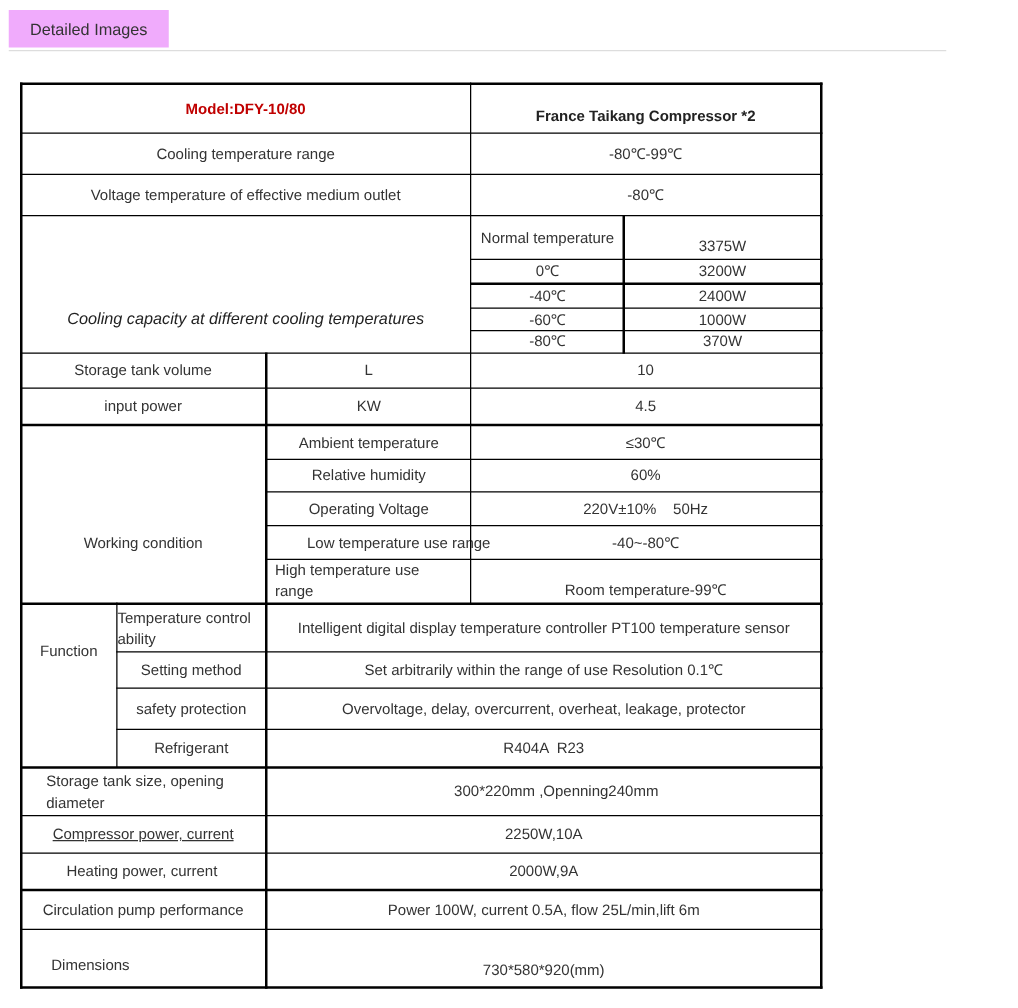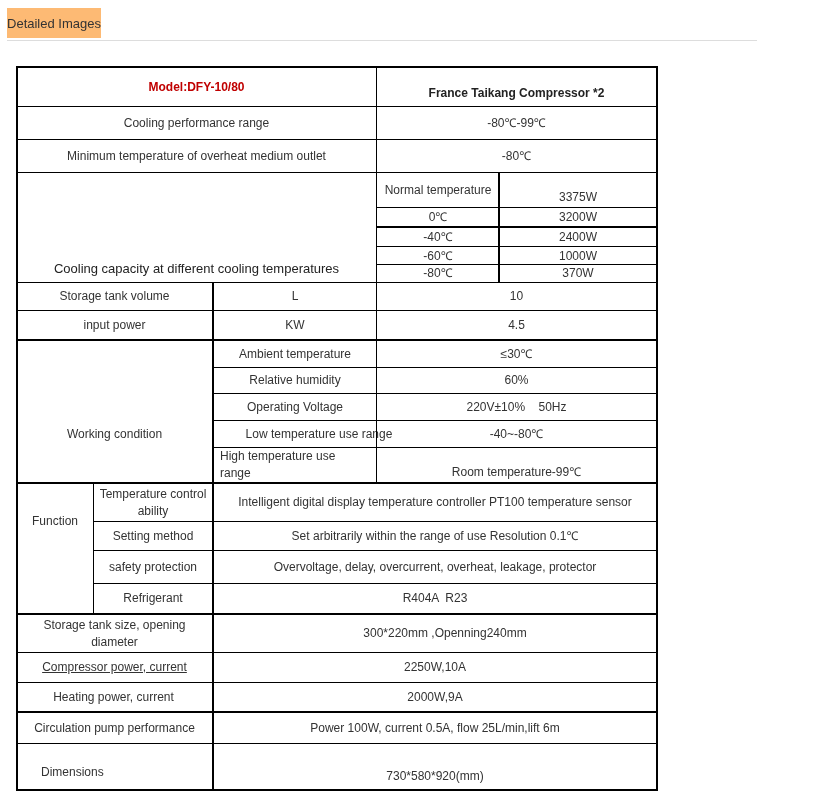--- a/index.html
+++ b/index.html
@@ -1,48 +1,48 @@
 <!DOCTYPE html>
 <html><head>
 <meta charset="utf-8">
 <style>
   html, body { margin:0; padding:0; background:#fff; }
   body { width:814px; height:806px; position:relative; overflow:hidden;
          font-family:"Liberation Sans", sans-serif; color:#333; }
-  .tab { position:absolute; left:7px; top:8px; width:94px; height:30px;
-         background:#fdba74; font-size:13px; color:#333;
+  .tab { position:absolute; left:7px; top:8px; width:128px; height:30px;
+         background:#f0abfc; font-size:13px; color:#333;
          display:flex; align-items:center; justify-content:center; }
   .tabline { position:absolute; left:7px; top:40px; width:750px; height:1px; background:#ddd; }
   .c { position:absolute; box-sizing:border-box; display:flex; align-items:center;
-       justify-content:center; text-align:center; font-size:12px; color:#333;
+       justify-content:center; font-size:12px; color:#333;
        line-height:17px; }
   .ln { position:absolute; background:#000; }
   .red { color:#c00000; font-weight:bold; }
   .bold { font-weight:bold; color:#222; }
   .left { justify-content:flex-start; text-align:left; padding-left:6px; }
   .big { font-size:13px; color:#222; }
 </style>
 </head>
 <body>
 
 <div class="tab">Detailed Images</div>
 <div class="tabline"></div>
 
 <div>
 
   <div class="c red" style="left:17px;top:68px;width:359px;height:38px;">Model:DFY-10/80</div>
   <div class="c bold" style="left:377px;top:74px;width:279px;height:38px;">France Taikang Compressor *2</div>
 
-  <div class="c" style="left:17px;top:107px;width:359px;height:32px;">Cooling performance range</div>
+  <div class="c" style="left:17px;top:107px;width:359px;height:32px;">Cooling temperature range</div>
   <div class="c" style="left:377px;top:107px;width:279px;height:32px;">-80℃-99℃</div>
 
-  <div class="c" style="left:17px;top:140px;width:359px;height:32px;">Minimum temperature of overheat medium outlet</div>
+  <div class="c" style="left:17px;top:140px;width:359px;height:32px;">Voltage temperature of effective medium outlet</div>
   <div class="c" style="left:377px;top:140px;width:279px;height:32px;">-80℃</div>
 
-  <div class="c big" style="left:17px;top:254px;width:359px;height:28px;">Cooling capacity at different cooling temperatures</div>
+  <div class="c big" style="left:17px;top:240px;width:359px;height:28px;font-style:italic;">Cooling capacity at different cooling temperatures</div>
   <div class="c" style="left:377px;top:174px;width:122px;height:32px;">Normal temperature</div>
   <div class="c" style="left:500px;top:186px;width:156px;height:22px;">3375W</div>
   <div class="c" style="left:377px;top:208px;width:122px;height:18px;">0℃</div>
   <div class="c" style="left:500px;top:208px;width:156px;height:18px;">3200W</div>
   <div class="c" style="left:377px;top:228px;width:122px;height:18px;">-40℃</div>
   <div class="c" style="left:500px;top:228px;width:156px;height:18px;">2400W</div>
   <div class="c" style="left:377px;top:247px;width:122px;height:18px;">-60℃</div>
   <div class="c" style="left:500px;top:247px;width:156px;height:18px;">1000W</div>
   <div class="c" style="left:377px;top:265px;width:122px;height:17px;">-80℃</div>
   <div class="c" style="left:500px;top:265px;width:156px;height:17px;">370W</div>

